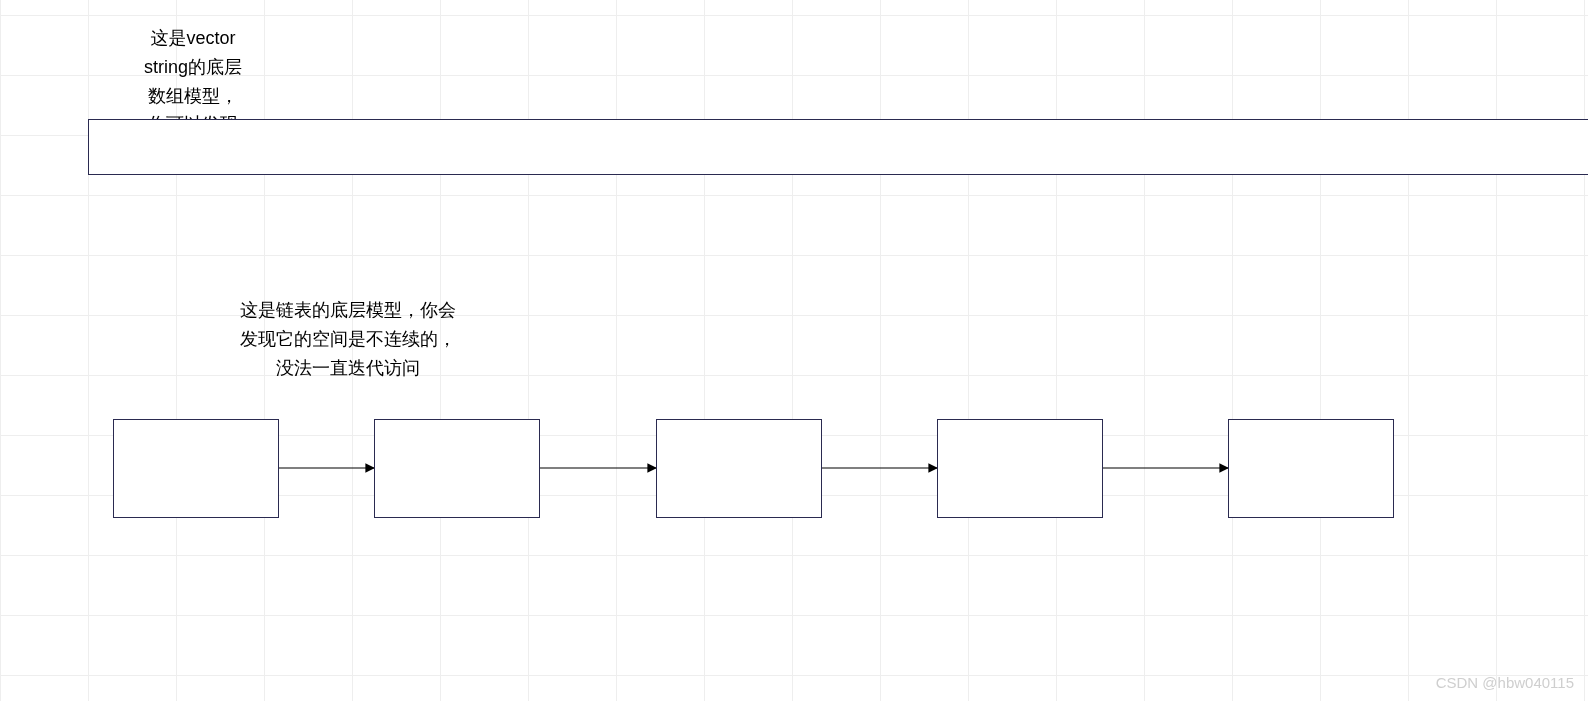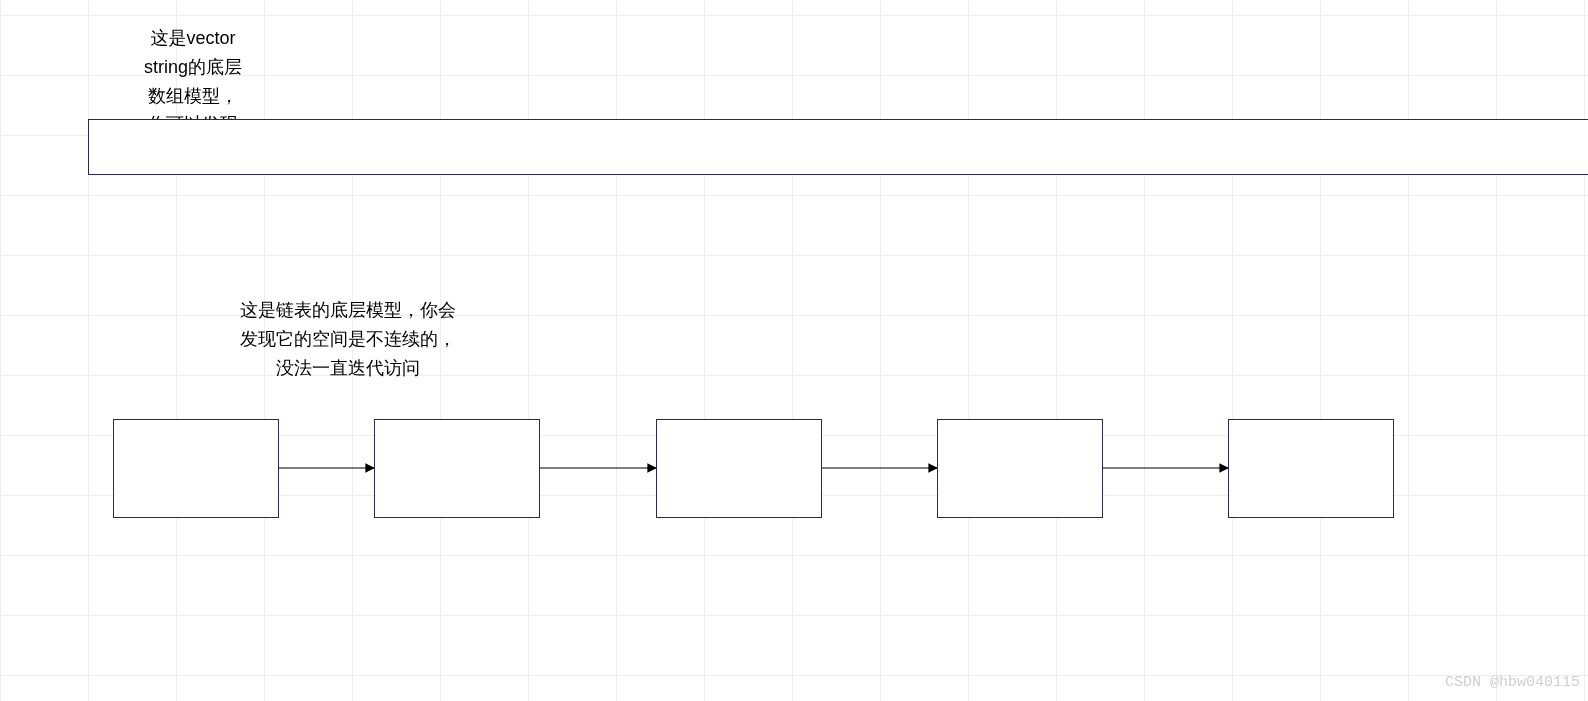--- a/index.html
+++ b/index.html
@@ -30,25 +30,25 @@
       white-space: pre-line;
     }
     .box {
       position: absolute;
       background: #ffffff;
       border: 1.5px solid #2a2a50;
     }
     .arrow-svg { position: absolute; top: 0; left: 0; }
     .watermark {
       position: absolute;
-      right: 8px;
+      right: 14px;
       bottom: 10px;
       font-size: 15px;
       color: #cfcfcf;
-      font-family: Liberation Mono, monospace;
+      font-family: Liberation Sans, sans-serif;
     }
   </style>
 </head>
 <body>
 
 <div class="grid-bg"></div>
 
 <div class="layer" id="layer">
 
   <div class="label" style="left:128px; top:24px; width:130px;">这是vector

